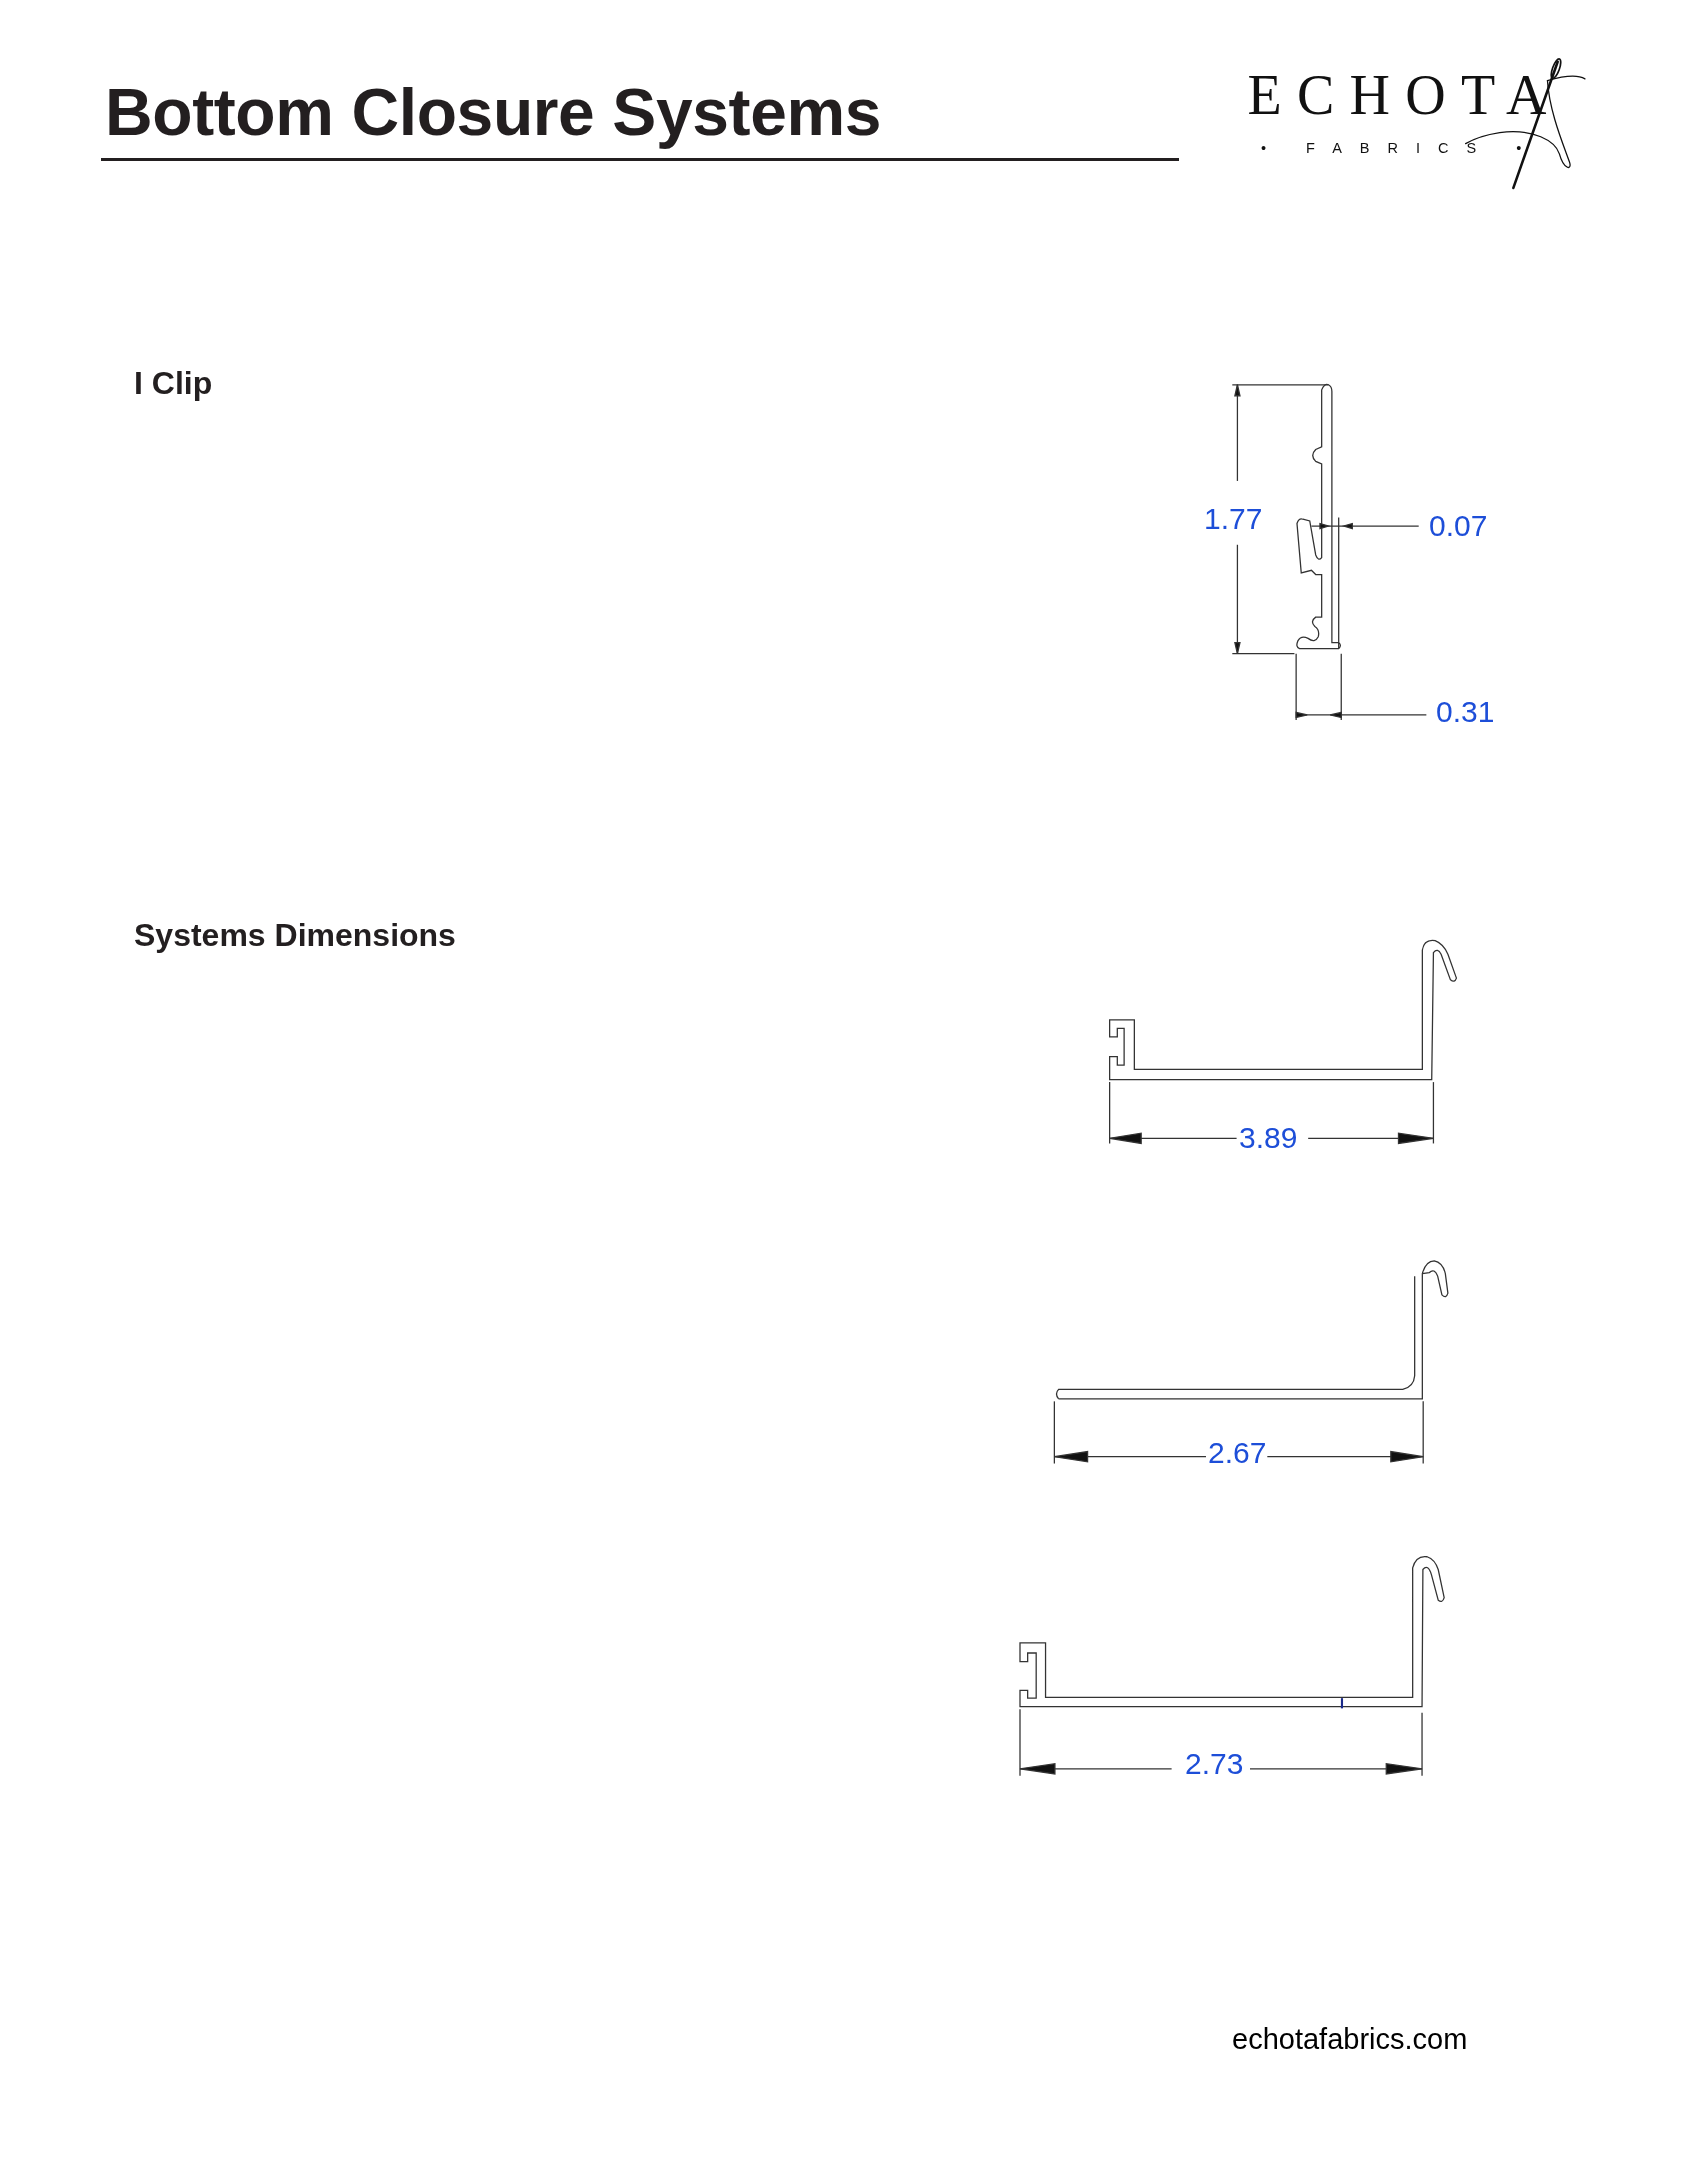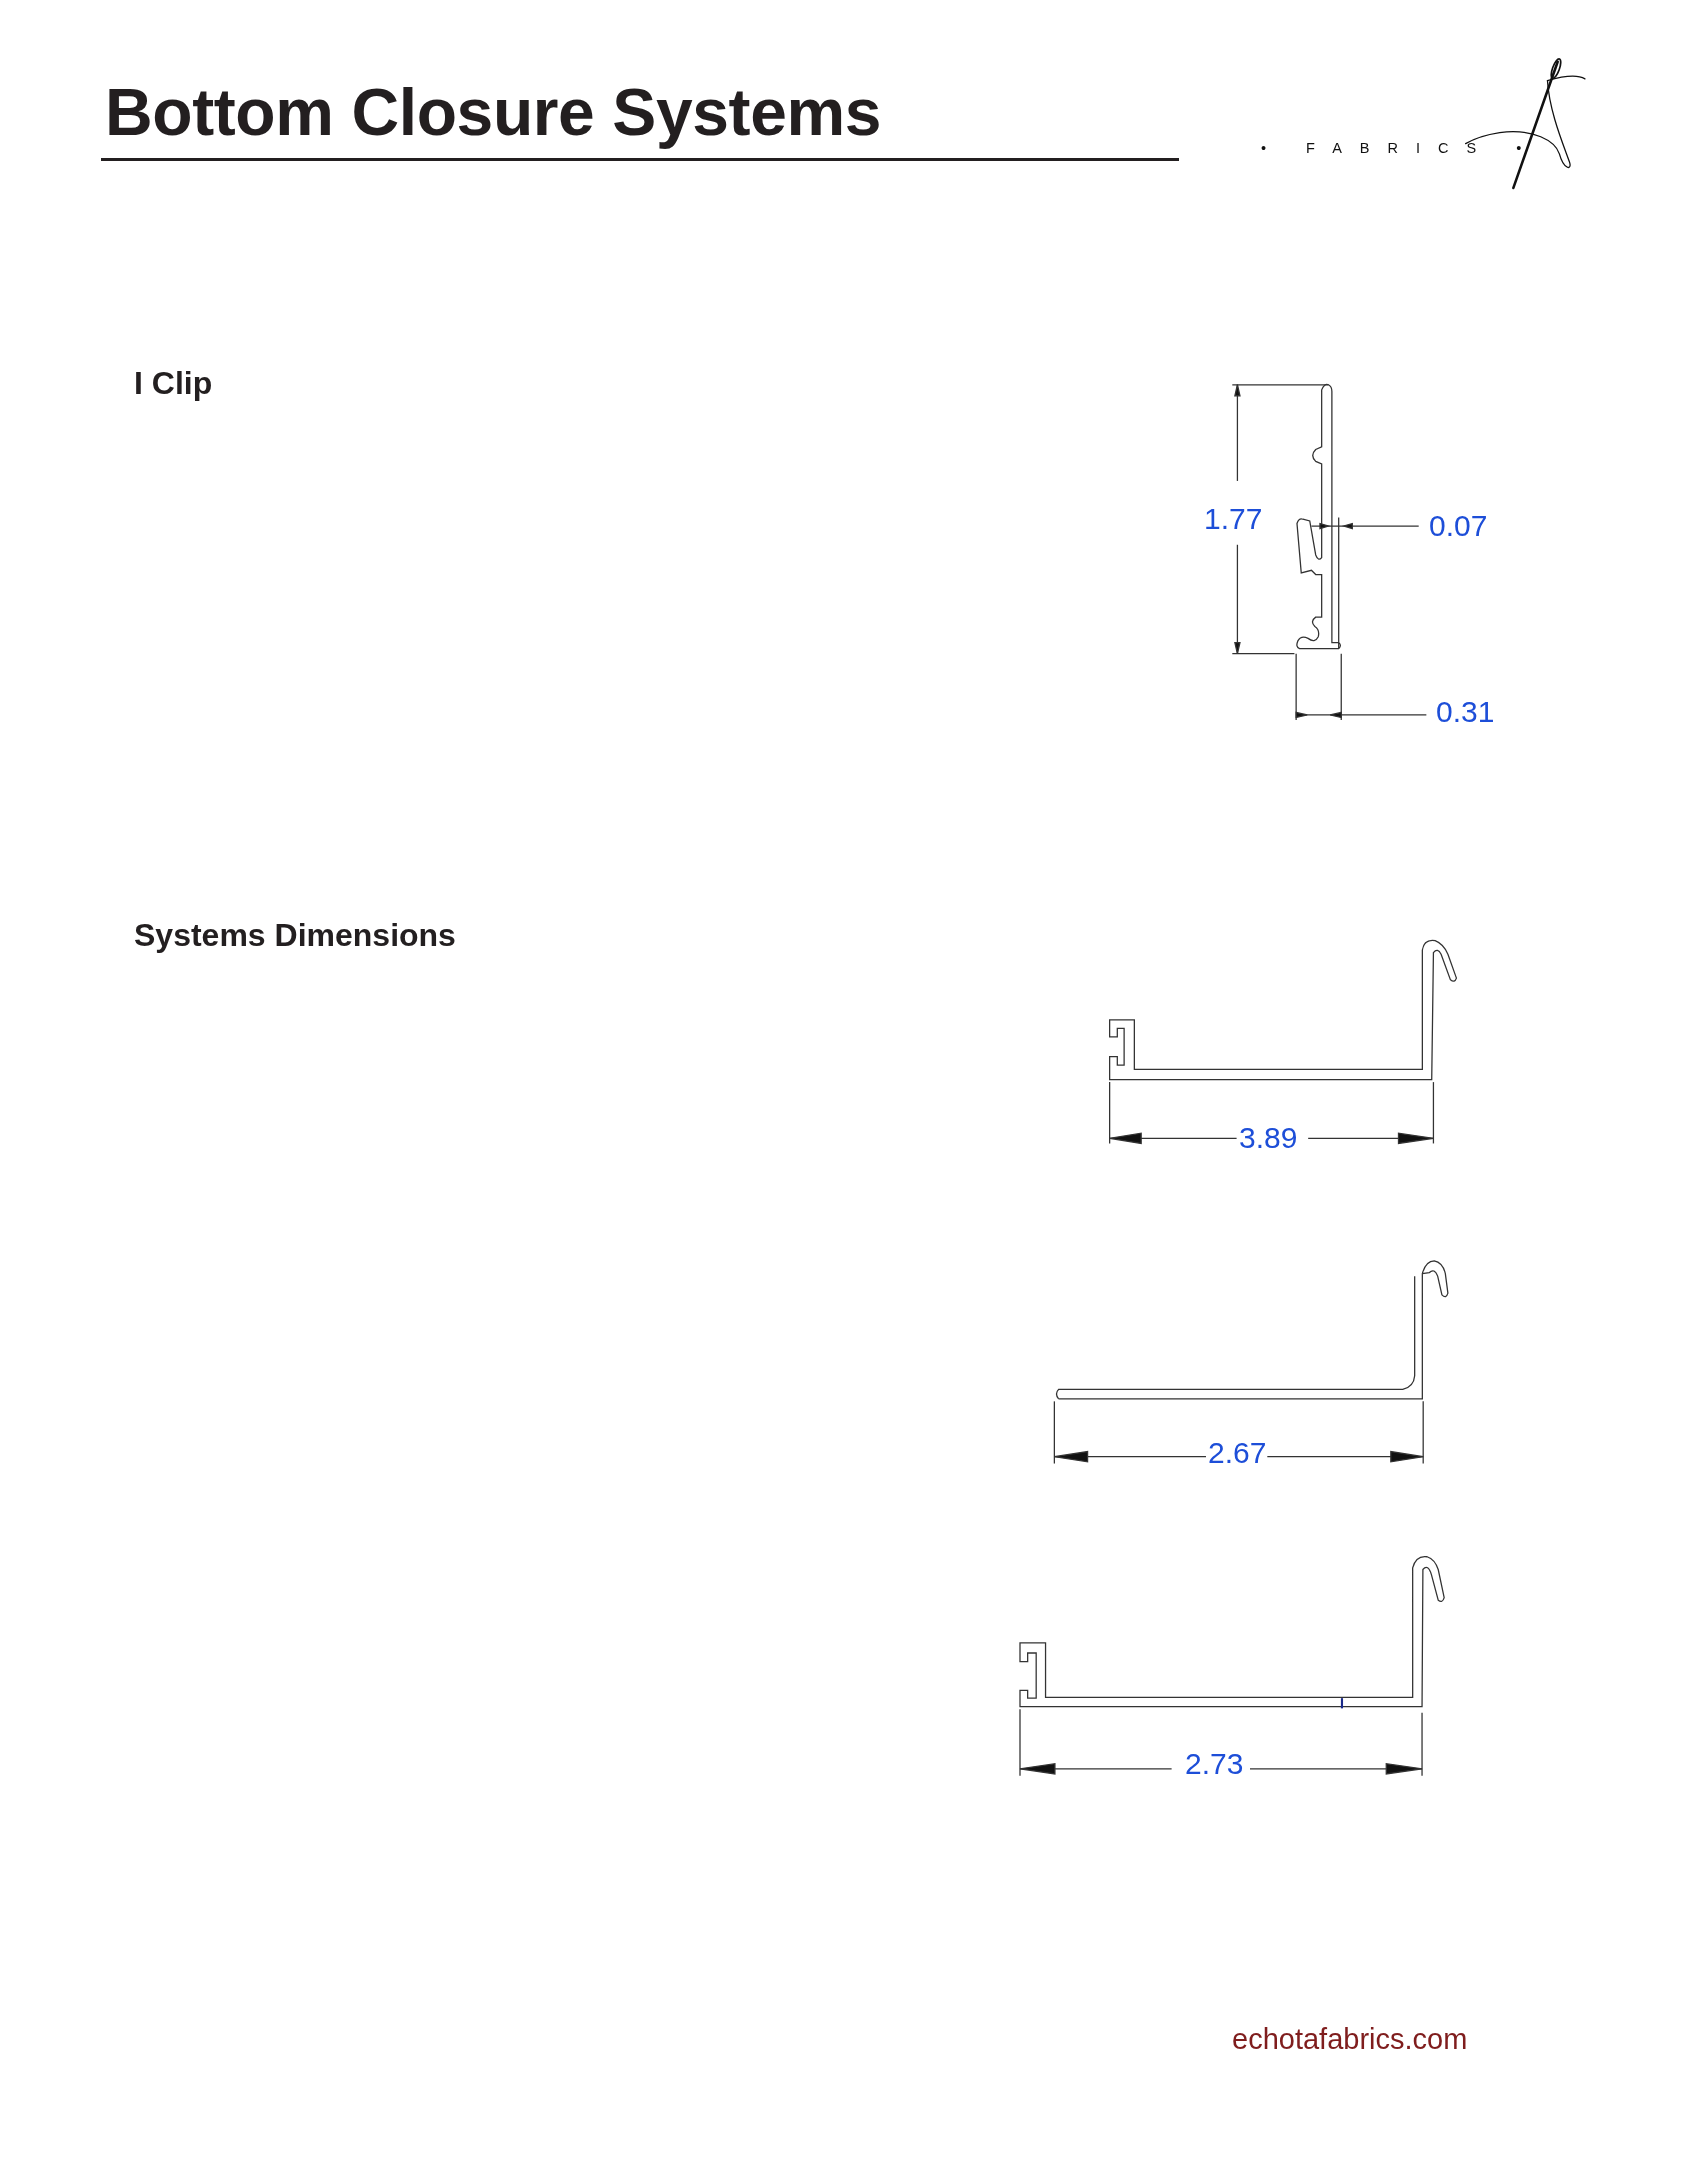--- a/index.html
+++ b/index.html
@@ -10,29 +10,30 @@
   .title-rule { position: absolute; left: 101px; top: 158px; width: 1078px; height: 3.4px; background: #231f20; }
   .logo { position: absolute; left: 1227px; top: 43px; width: 375px; height: 162px; }
   .logo-word { position: absolute; left: 20.4px; top: 24px; font-family: "Liberation Serif", serif;
                font-size: 56px; letter-spacing: 15.3px; color: #111; line-height: 1; }
   .logo-sub { position: absolute; left: 34px; top: 98px; font-family: "Liberation Sans", sans-serif;
               font-size: 14.5px; letter-spacing: 18px; color: #111; line-height: 1; }
   .logo svg { position: absolute; left: 0; top: 0; }
   .section-heading { position: absolute; left: 133px; font-size: 32px; font-weight: bold; margin: 1px; line-height: 1; }
   .drawing { position: absolute; }
   .dim-label { position: absolute; font-size: 30px; color: #1d4ed8; line-height: 1; white-space: nowrap; }
-  .footer-url { position: absolute; left: 1232px; top: 2023px; font-size: 29px; color: #7f1d1d; }
+  .footer-url { position: absolute; left: 1232px; top: 2023px; font-size: 29px; color: #000000; }
 </style>
 </head>
 <body>
 
 <h1 class="page-title">Bottom Closure Systems</h1>
 <div class="title-rule"></div>
 
 <div class="logo">
+  <span class="logo-word">ECHOTA</span>
   <span class="logo-sub">• FABRICS •</span>
   <svg width="375" height="162" viewBox="0 0 440 190">
     <g fill="none" stroke="#111" stroke-linecap="round">
       <path d="M 336 170 L 388 22" stroke-width="3"></path>
       <ellipse cx="386" cy="30" rx="4" ry="12" transform="rotate(20 386 30)" stroke-width="2"></ellipse>
       <path d="M 376 44 C 390 40, 410 36, 420 42" stroke-width="1.5"></path>
       <path d="M 376 44 C 378 80, 395 120, 402 140 C 405 150, 395 148, 390 130 C 385 115, 360 100, 320 105 C 300 108, 290 112, 280 118" stroke-width="1.5"></path>
     </g>
   </svg>
 </div>

